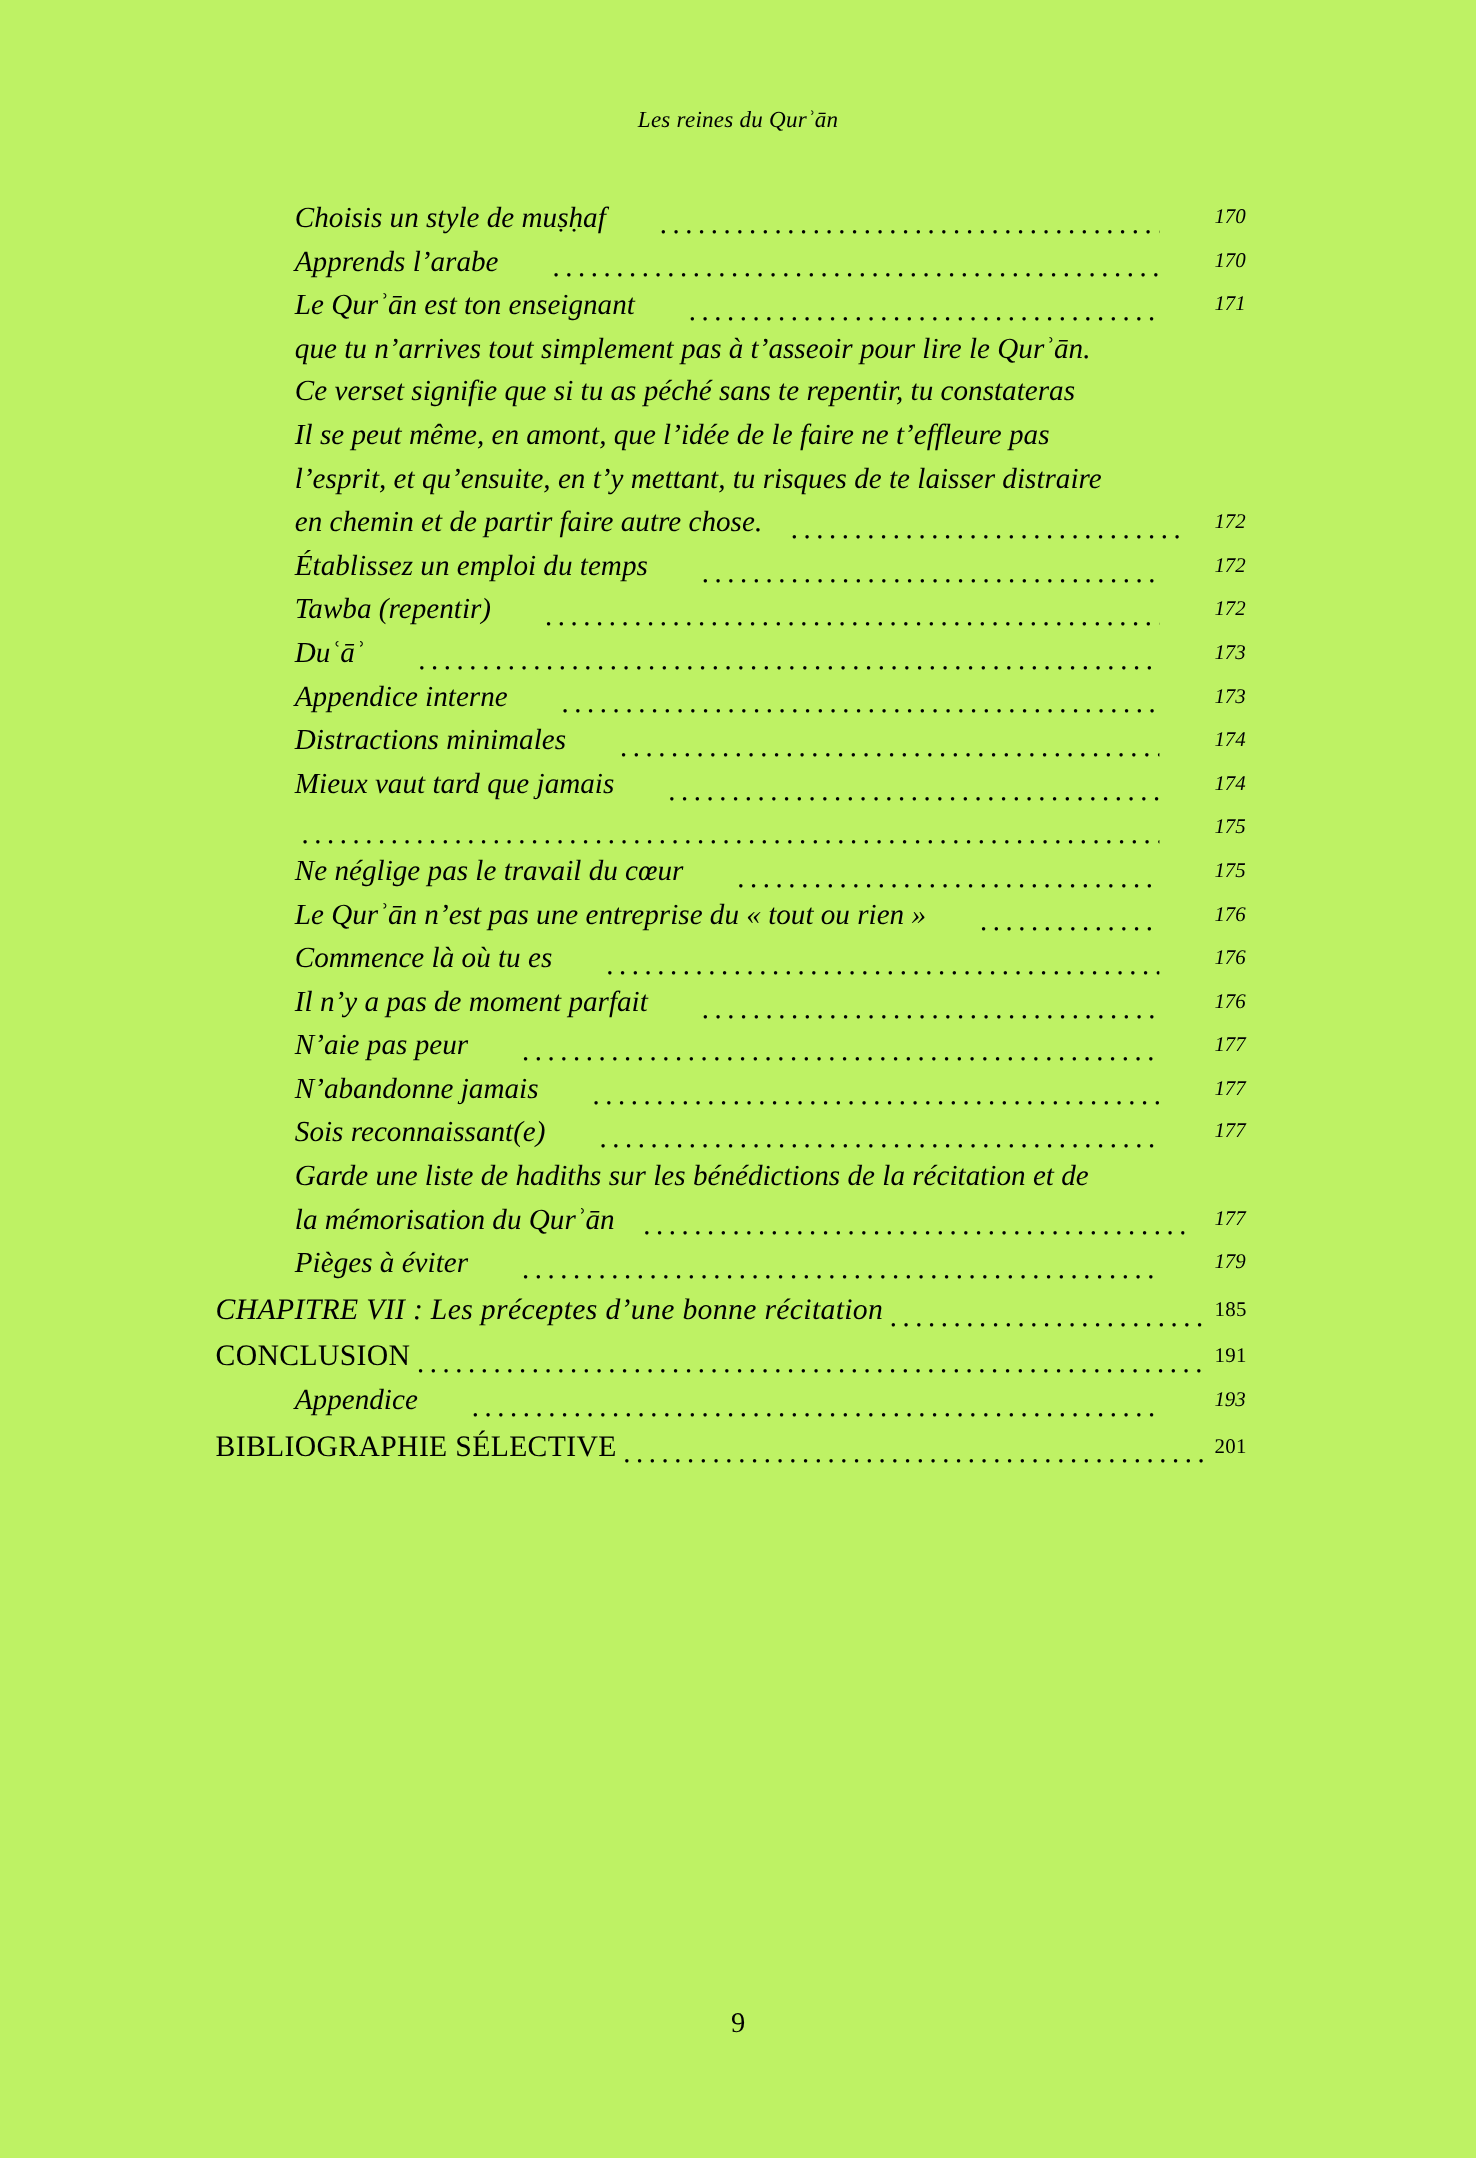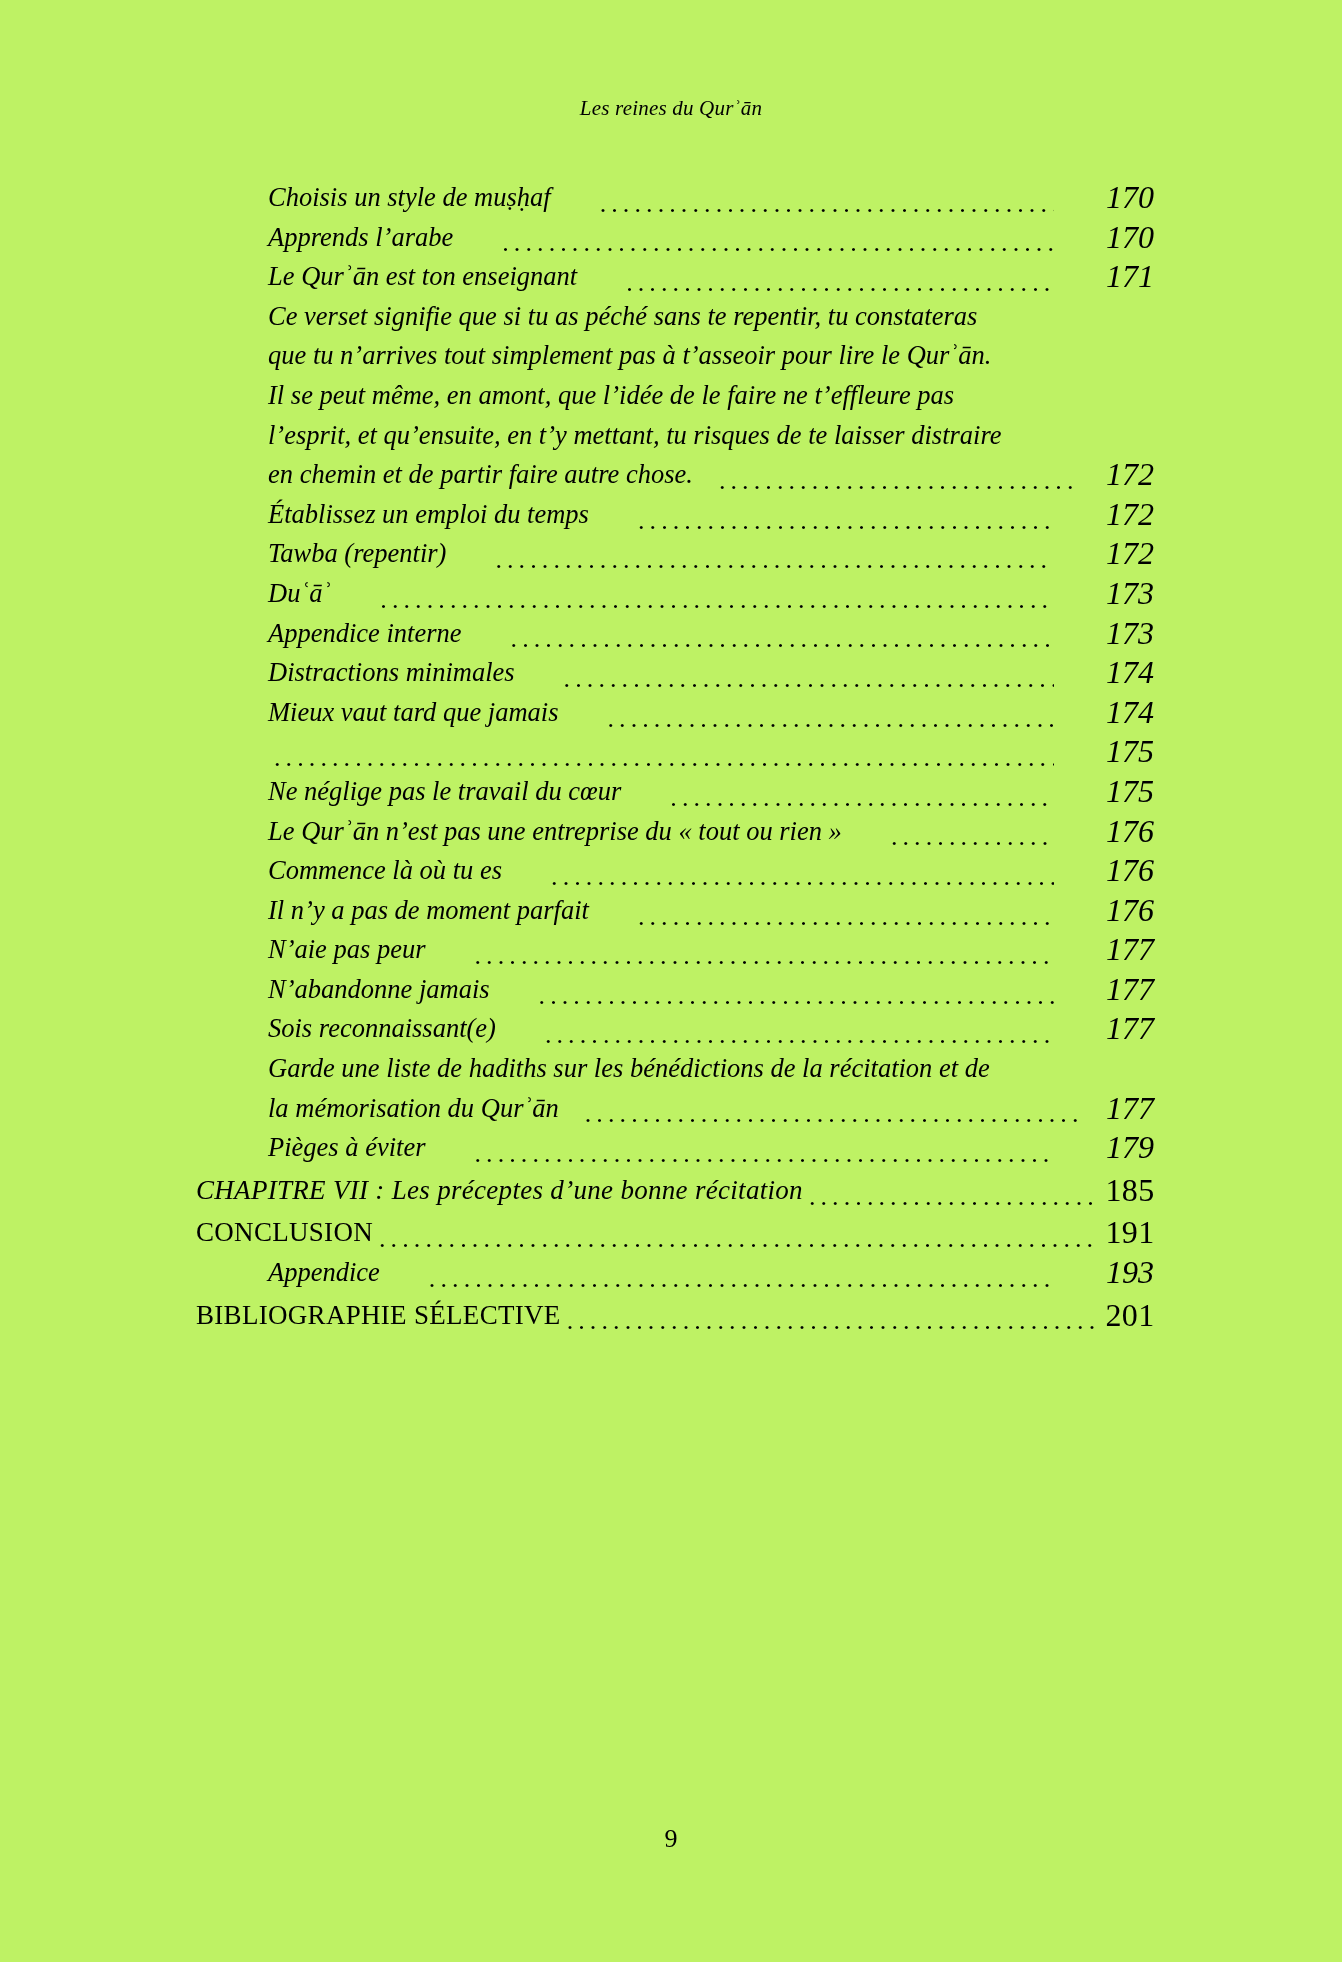--- a/index.html
+++ b/index.html
@@ -86,22 +86,22 @@
     letter-spacing: -0.7px;
     font-style: normal;
     font-size: 26px;
     white-space: nowrap;
     line-height: 1em;
   }
   .pageno {
     flex: 0 0 auto;
     padding-left: 5px;
     font-style: italic;
-    font-size: 32px;
-    text-align: center;
+    font-size: 19px;
+    text-align: left;
     min-width: 52px;
   }
   .caps .pageno { font-style: normal; }
 
   
   .para {
     font-style: italic;
     font-size: 26.5px;
     line-height: 39.6px;
     padding-left: 72px;
@@ -145,22 +145,22 @@
         <span class="label">Apprends l’arabe</span>
         <span class="leader"></span>
         <span class="pageno">170</span>
       </div>
       <div class="toc-row lvl2">
         <span class="label">Le Qurʾān est ton enseignant</span>
         <span class="leader"></span>
         <span class="pageno">171</span>
       </div>
       <div class="para">
+        <div class="para-plain">que tu n’arrives tout simplement pas à t’asseoir pour lire le Qurʾān.</div>
         <div class="para-plain">Ce verset signifie que si tu as péché sans te repentir, tu constateras</div>
-        <div class="para-plain">que tu n’arrives tout simplement pas à t’asseoir pour lire le Qurʾān.</div>
         <div class="para-plain">Il se peut même, en amont, que l’idée de le faire ne t’effleure pas</div>
         <div class="para-plain">l’esprit, et qu’ensuite, en t’y mettant, tu risques de te laisser distraire</div>
         <div class="para-line">
           <span class="label">en chemin et de partir faire autre chose.</span>
           <span class="leader"></span>
           <span class="pageno">172</span>
         </div>
       </div>
       <div class="toc-row lvl2">
         <span class="label">Établissez un emploi du temps</span>

